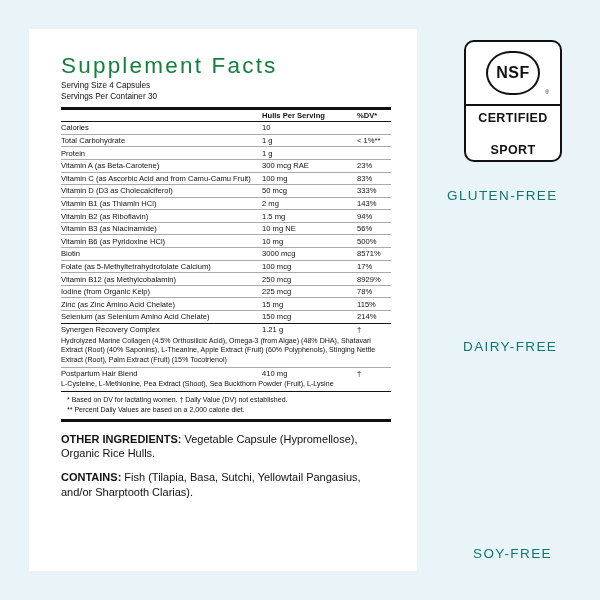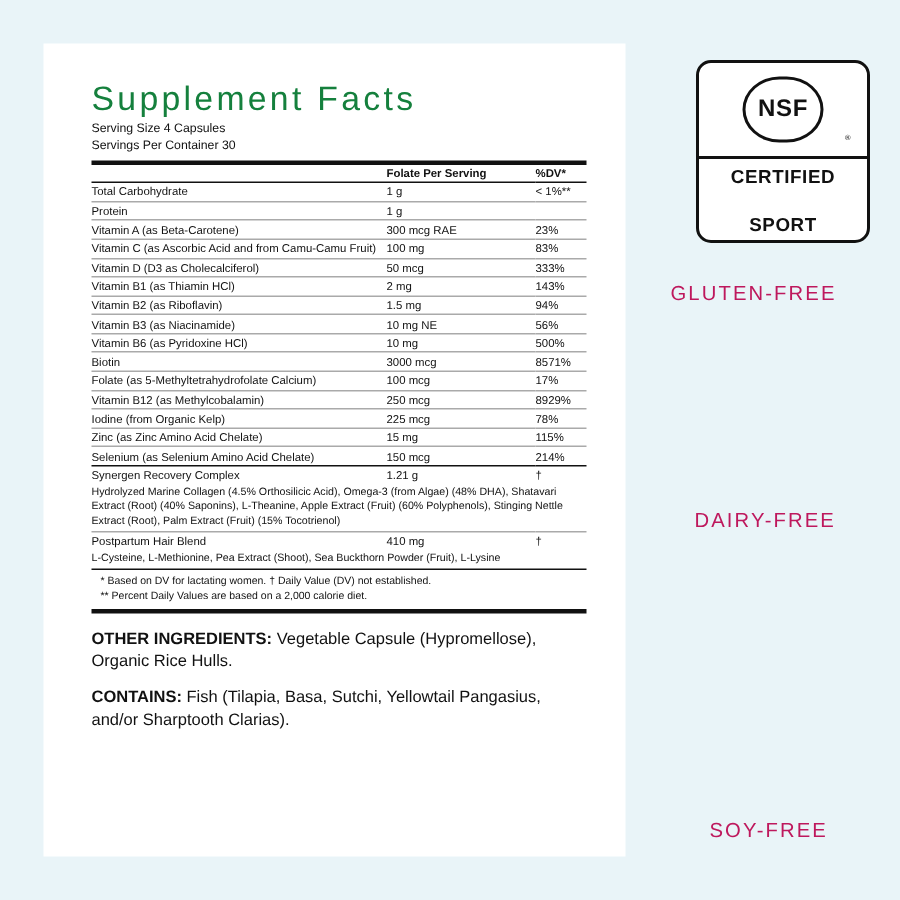--- a/index.html
+++ b/index.html
@@ -125,21 +125,21 @@
     margin-top: 10px;
   }
   .other-block .lbl { font-weight: bold; }
   .other-block p { margin: 0 0 9px 0; }
 
   
   .nsf {
     position: absolute;
     left: 464px;
     top: 40px;
-    width: 116px;
+    width: 98px;
     height: 122px;
     border: 2.5px solid #111;
     border-radius: 10px;
     background: #fff;
     box-sizing: border-box;
   }
   .nsf-top {
     height: 62px;
     display: flex;
     align-items: center;
@@ -184,21 +184,21 @@
     letter-spacing: 0.4px;
     color: #111;
   }
 
   
   .claim {
     position: absolute;
     left: 447px;
     font-size: 13.5px;
     letter-spacing: 1.4px;
-    color: #be185d;
+    color: #0f766e;
     white-space: nowrap;
   }
   .claim-1 { top: 188px; }
   .claim-2 { left: 463px; top: 339px; }
   .claim-3 { left: 473px; top: 546px; }
 </style>
 </head>
 <body>
 
 <div class="page">
@@ -210,25 +210,30 @@
 
       <div class="serving-line">Serving Size 4 Capsules</div>
       <div class="serving-line">Servings Per Container 30</div>
 
       <div class="rule-heavy"></div>
 
       <table class="facts">
         <thead>
           <tr class="hdr">
             <th class="nm"></th>
-            <th class="amt">Folate Per Serving</th>
+            <th class="amt">Hulls Per Serving</th>
             <th class="dv">%DV*</th>
           </tr>
         </thead>
         <tbody>
+          <tr>
+            <td class="nm">Calories</td>
+            <td class="amt">10</td>
+            <td class="dv"></td>
+          </tr>
           <tr class="sep">
             <td class="nm">Total Carbohydrate</td>
             <td class="amt">1 g</td>
             <td class="dv">&lt; 1%**</td>
           </tr>
           <tr class="sep">
             <td class="nm">Protein</td>
             <td class="amt">1 g</td>
             <td class="dv"></td>
           </tr>

